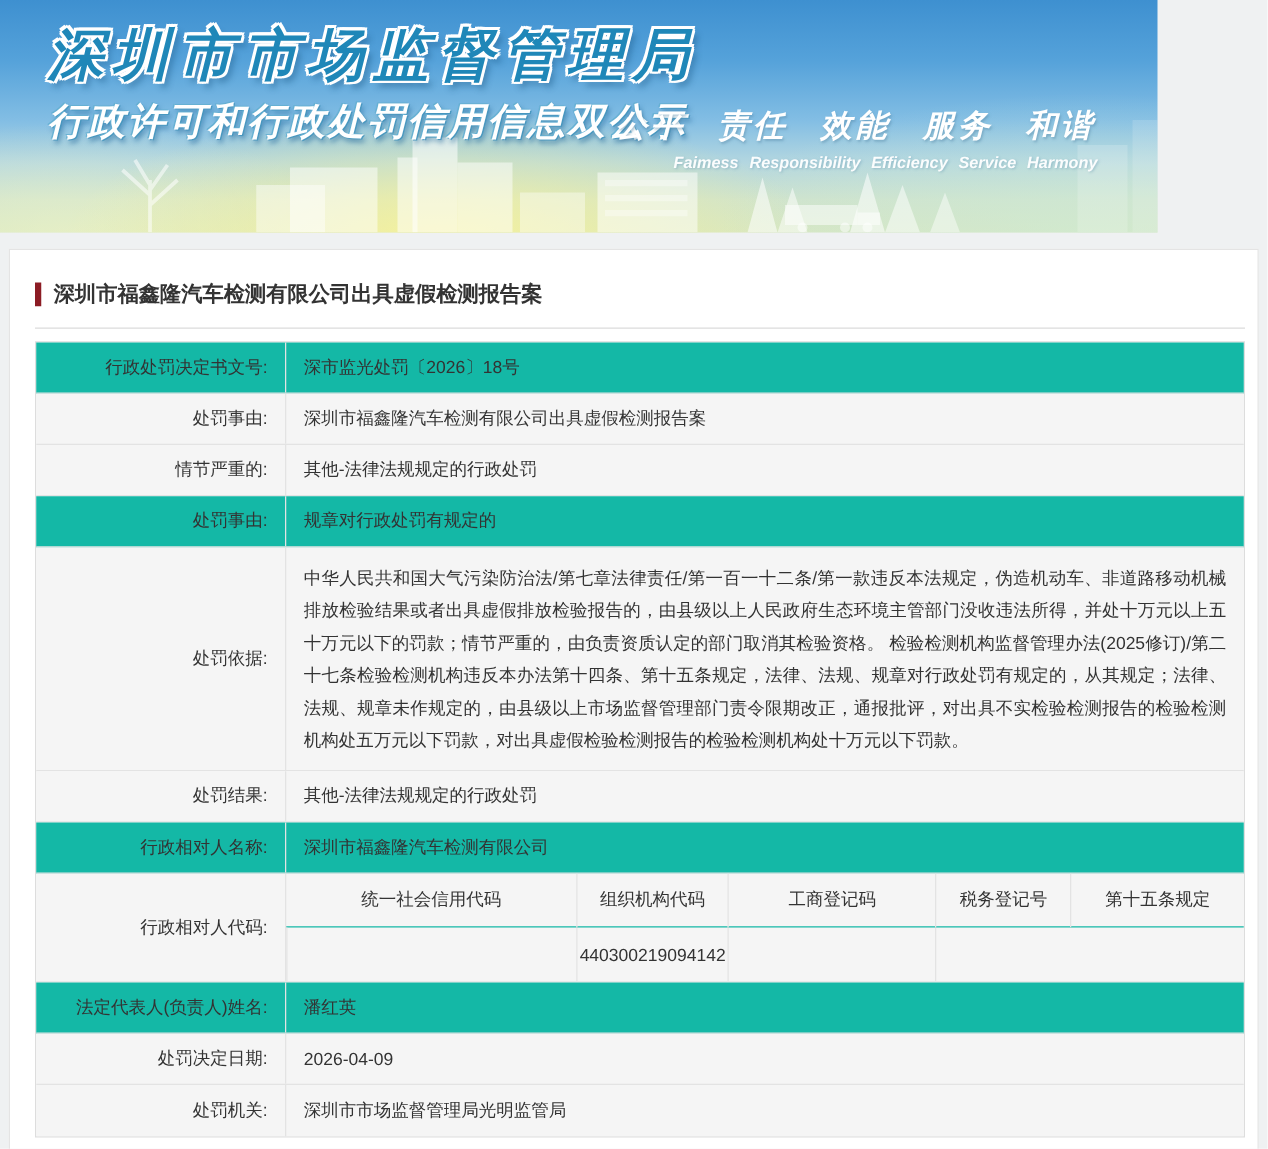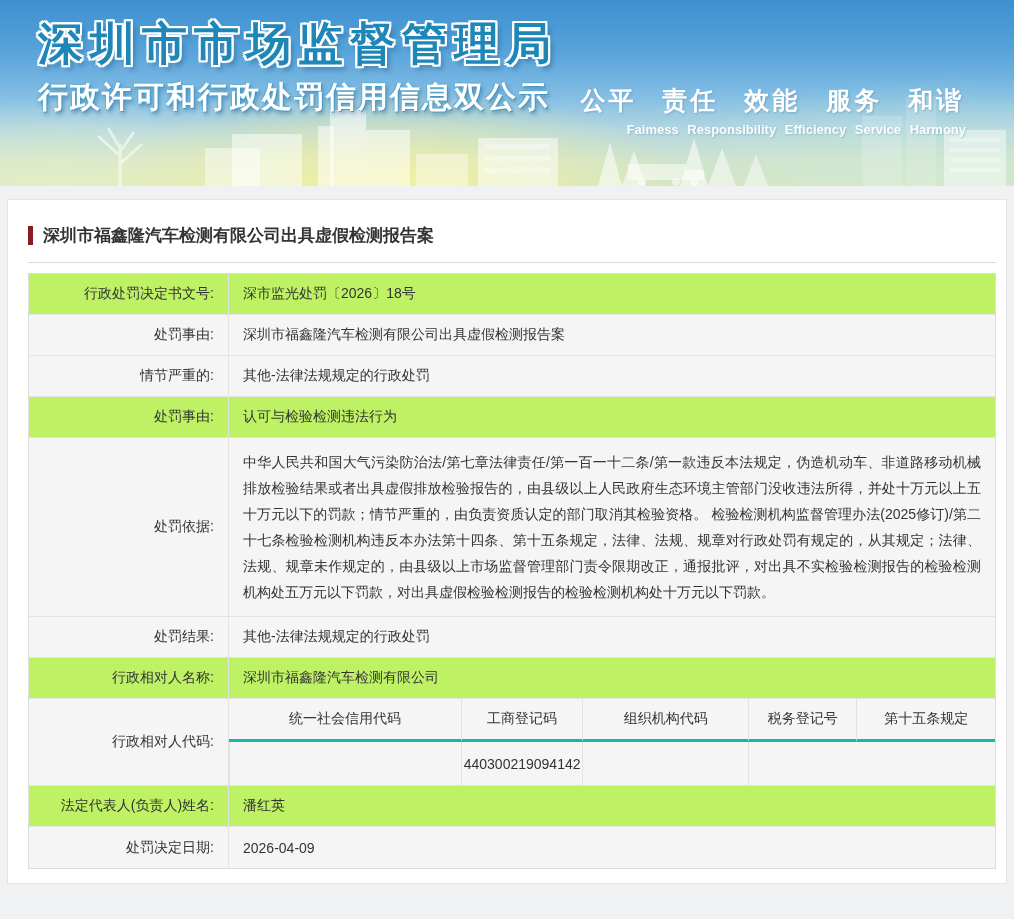--- a/index.html
+++ b/index.html
@@ -7,26 +7,27 @@
   body {
     width:1014px; height:919px;
     background:#eff1f2;
     font-family:"Liberation Sans","DejaVu Sans",sans-serif;
     color:#333;
     overflow:hidden;
   }
 
   
   .banner {
-    position:relative; width:1014px; height:186px; overflow:hidden;
+    position:relative; width:926px; height:186px; overflow:hidden;
     background:
       radial-gradient(ellipse 430px 150px at 38% 103%, rgba(250,243,150,.85), rgba(250,243,150,0) 70%),
       radial-gradient(ellipse 320px 130px at 6% 102%, rgba(242,246,200,.55), rgba(242,246,200,0) 70%),
       radial-gradient(ellipse 420px 160px at 94% 102%, rgba(205,235,215,.55), rgba(205,235,215,0) 72%),
       linear-gradient(180deg, #3e90d0 0%, #55a2da 26%, #83bee4 52%, #b4d7e0 70%, #cfe3cd 86%, #d6e6c3 100%);
+    font-style: italic;
   }
   .skyline { position:absolute; left:0; bottom:0; width:1014px; height:100px; }
   .banner-text { position:absolute; left:38px; top:14px; }
   .org-name {
     font-size:45px; font-weight:bold; letter-spacing:7px; color:#1f87b8;
     text-shadow:
       -2px -2px 0 #fff, 2px -2px 0 #fff, -2px 2px 0 #fff, 2px 2px 0 #fff,
       0 -2px 0 #fff, 0 2px 0 #fff, -2px 0 0 #fff, 2px 0 0 #fff,
       4px 5px 5px rgba(20,80,125,.45);
   }
@@ -56,41 +57,41 @@
   .case-title-row { display:flex; align-items:center; }
   .title-marker { width:5px; height:19px; background:#8c1c24; margin-right:10px; flex:0 0 auto; }
   .case-title { font-size:17px; font-weight:bold; color:#333; }
   .title-divider { height:1px; background:#dcdcdc; margin-top:15px; }
 
   
   .info-table { margin-top:10px; border:1px solid #ddd; font-size:14px; }
   .row { display:flex; align-items:stretch; border-bottom:1px solid #e3e3e3; min-height:41px; }
   .row:last-child { border-bottom:none; }
   .row.gray { background:#f5f5f5; }
-  .row.white { background:#bef264; }
+  .row.white { background:#14b8a6; }
   .cell-label {
     width:200px; flex:0 0 auto;
     display:flex; align-items:center; justify-content:flex-end;
     text-align:right; padding:9px 14px 9px 8px;
     border-right:1px solid #e3e3e3; color:#333;
   }
   .cell-value {
     flex:1 1 auto; display:flex; align-items:center;
     padding:9px 14px; color:#333;
   }
   .cell-value.longtext { display:block; line-height:26px; text-align:justify; padding:11px 14px; }
   .cell-value.codes { display:block; padding:0; }
 
   .code-grid { display:grid; grid-template-columns:30.3% 15.8% 21.7% 14.1% auto; }
   .code-cell {
     display:flex; align-items:center; justify-content:center; text-align:center;
     min-height:43px; padding:4px 6px;
   }
   .code-cell.bl { border-left:1px solid #e3e3e3; }
-  .code-cell.hdr { border-bottom:3px solid #14b8a6; }
+  .code-cell.hdr { border-bottom:1px solid #14b8a6; }
 </style>
 </head>
 <body>
 
 <div class="banner">
   <svg class="skyline" viewBox="0 0 1014 100" preserveAspectRatio="none">
     <g fill="#ffffff">
 
       <g stroke="#ffffff" stroke-opacity="0.55" fill="none" stroke-width="3">
         <path d="M120 100 L120 58 M120 70 L98 50 M120 78 L142 58 M120 62 L108 42 M120 66 L134 46"></path>
@@ -162,21 +163,21 @@
       <div class="cell-value">深圳市福鑫隆汽车检测有限公司出具虚假检测报告案</div>
     </div>
 
     <div class="row gray">
       <div class="cell-label">情节严重的:</div>
       <div class="cell-value">其他-法律法规规定的行政处罚</div>
     </div>
 
     <div class="row white">
       <div class="cell-label">处罚事由:</div>
-      <div class="cell-value">认可与检验检测违法行为</div>
+      <div class="cell-value">规章对行政处罚有规定的</div>
     </div>
 
     <div class="row gray">
       <div class="cell-label">处罚依据:</div>
       <div class="cell-value longtext">中华人民共和国大气污染防治法/第七章法律责任/第一百一十二条/第一款违反本法规定，伪造机动车、非道路移动机械排放检验结果或者出具虚假排放检验报告的，由县级以上人民政府生态环境主管部门没收违法所得，并处十万元以上五十万元以下的罚款；情节严重的，由负责资质认定的部门取消其检验资格。 检验检测机构监督管理办法(2025修订)/第二十七条检验检测机构违反本办法第十四条、第十五条规定，法律、法规、规章对行政处罚有规定的，从其规定；法律、法规、规章未作规定的，由县级以上市场监督管理部门责令限期改正，通报批评，对出具不实检验检测报告的检验检测机构处五万元以下罚款，对出具虚假检验检测报告的检验检测机构处十万元以下罚款。</div>
     </div>
 
     <div class="row gray">
       <div class="cell-label">处罚结果:</div>
       <div class="cell-value">其他-法律法规规定的行政处罚</div>
@@ -185,22 +186,22 @@
     <div class="row white">
       <div class="cell-label">行政相对人名称:</div>
       <div class="cell-value">深圳市福鑫隆汽车检测有限公司</div>
     </div>
 
     <div class="row gray">
       <div class="cell-label">行政相对人代码:</div>
       <div class="cell-value codes">
         <div class="code-grid">
           <div class="code-cell hdr">统一社会信用代码</div>
+          <div class="code-cell hdr bl">组织机构代码</div>
           <div class="code-cell hdr bl">工商登记码</div>
-          <div class="code-cell hdr bl">组织机构代码</div>
           <div class="code-cell hdr bl">税务登记号</div>
           <div class="code-cell hdr bl">第十五条规定</div>
         </div>
         <div class="code-grid">
           <div class="code-cell bl"></div>
           <div class="code-cell bl">440300219094142</div>
           <div class="code-cell bl"></div>
           <div class="code-cell bl"></div>
         </div>
       </div>
@@ -209,15 +210,19 @@
     <div class="row white">
       <div class="cell-label">法定代表人(负责人)姓名:</div>
       <div class="cell-value">潘红英</div>
     </div>
 
     <div class="row gray">
       <div class="cell-label">处罚决定日期:</div>
       <div class="cell-value">2026-04-09</div>
     </div>
 
+    <div class="row gray">
+      <div class="cell-label">处罚机关:</div>
+      <div class="cell-value">深圳市市场监督管理局光明监管局</div>
+    </div>
 
   </div>
 </div>
 
 </body></html>

